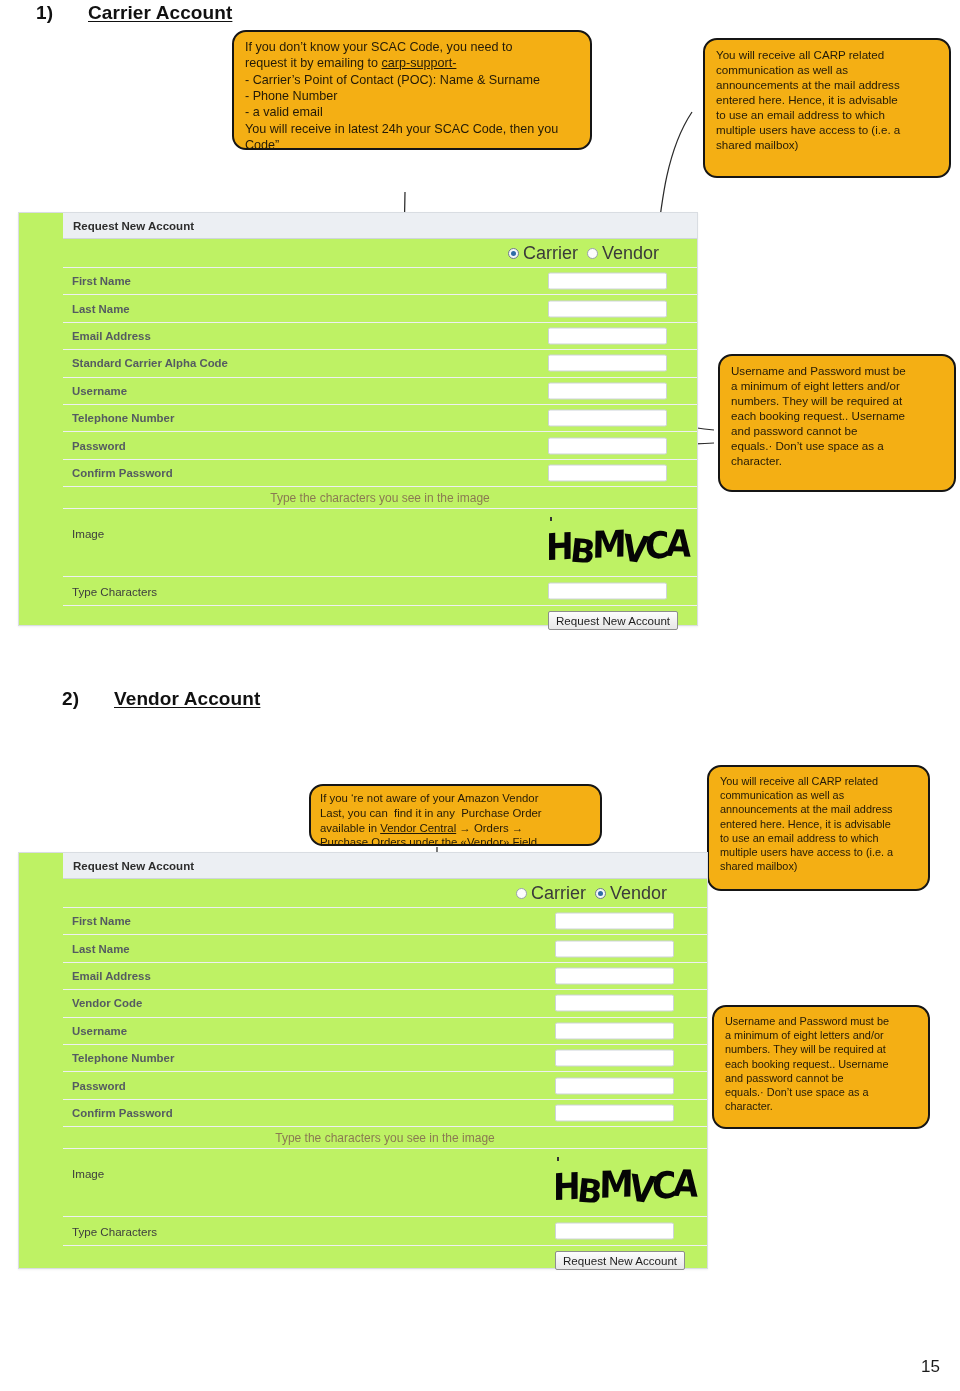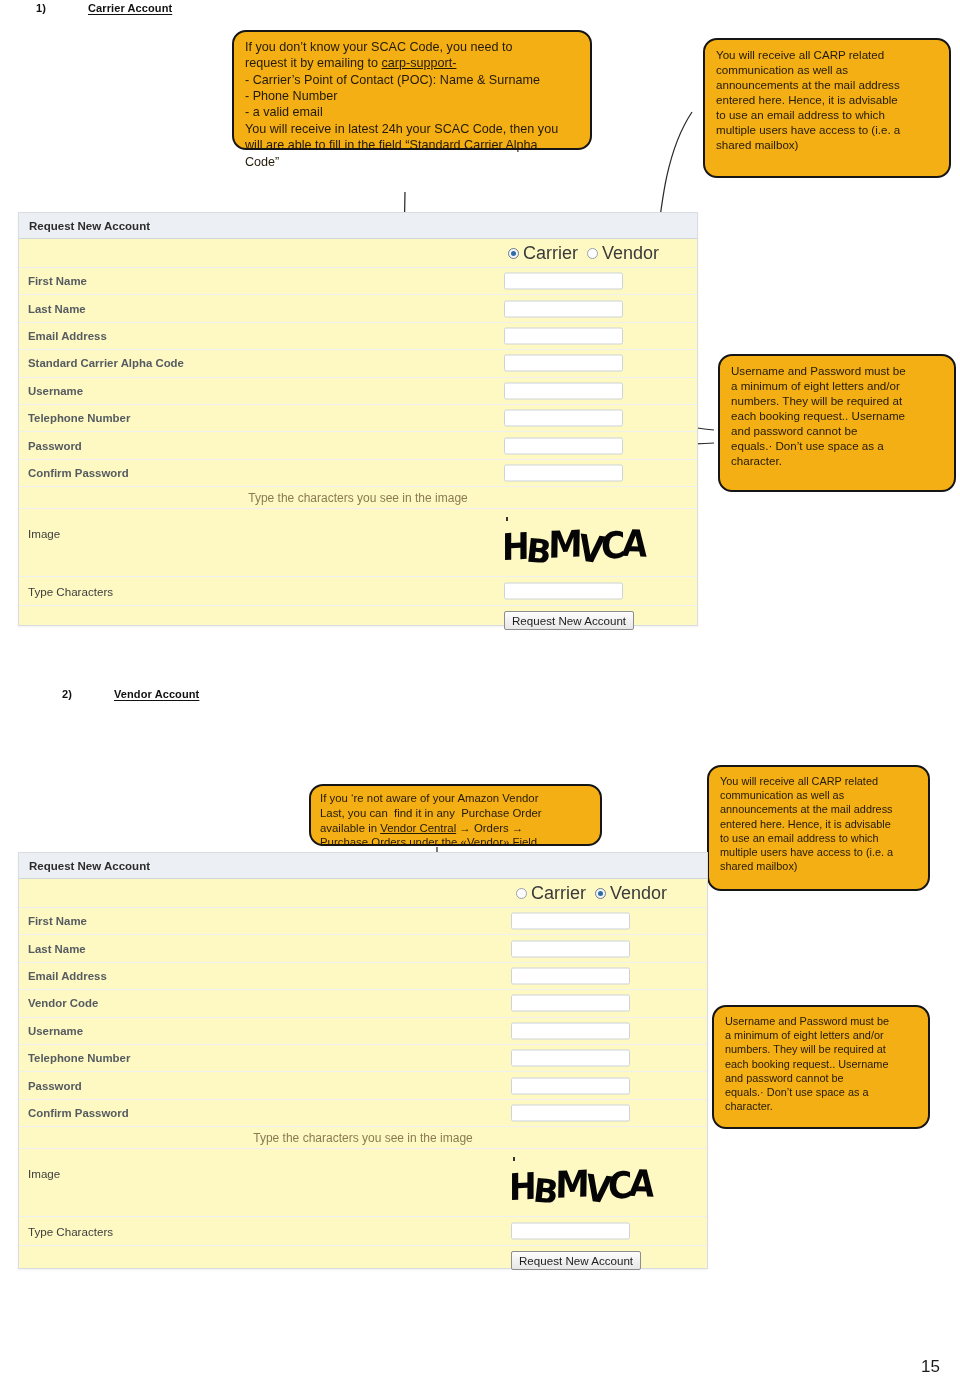--- a/index.html
+++ b/index.html
@@ -7,21 +7,21 @@
     width:960px;height:1391px;
     background:#ffffff;
     font-family:"Liberation Sans",sans-serif;
     position:relative;
     overflow:hidden;
     -webkit-font-smoothing:antialiased;
   }
   .page{position:relative;width:960px;height:1391px;}
 
   
-  .sec-head{position:absolute;font-weight:bold;font-size:11px;color:#111;letter-spacing:.1px;}
+  .sec-head{position:absolute;font-weight:bold;font-size:19px;color:#111;letter-spacing:.1px;}
   .sec-head .num{display:inline-block;width:52px;}
   .sec-head .ttl{text-decoration:underline;text-underline-offset:2px;}
 
   
   .callout{
     position:absolute;
     background:#F4AF14;
     border:2.5px solid #151515;
     border-radius:14px;
     color:#231a07;
@@ -30,24 +30,25 @@
     line-height:1.30;
     font-size:12.6px;
   }
   .callout.small{font-size:11.6px;line-height:1.30;}
   .callout u{text-decoration:underline;}
   .callout .ln{display:block;white-space:pre-wrap;}
 
   
   .panel{
     position:absolute;
-    background:#fef9c3;
+    background:#bef264;
     border:1px solid #d9dde2;
     box-sizing:border-box;
     box-shadow:0 1px 2px rgba(0,0,0,.06);
+    padding-left:44px;
   }
   .panel-title{
     height:26px;line-height:26px;
     background:#eceff3;
     border-bottom:1px solid #cfd5dc;
     font-weight:bold;font-size:11.5px;color:#2d2d2d;
     padding-left:10px;
     box-sizing:border-box;
   }
   .radio-row{
@@ -162,21 +163,20 @@
     <span class="num">1)</span><span class="ttl">Carrier Account</span>
   </div>
 
   <div class="callout" style="left:232px;top:30px;width:360px;height:120px;">
     <span class="ln">If you don’t know your SCAC Code, you need to</span>
     <span class="ln">request it by emailing to <u>carp-support-</u></span>
     <span class="ln">- Carrier’s Point of Contact (POC): Name &amp; Surname</span>
     <span class="ln">- Phone Number</span>
     <span class="ln">- a valid email</span>
     <span class="ln">You will receive in latest 24h your SCAC Code, then you</span>
-    <span class="ln">will are able to fill in the field “Standard Carrier Alpha</span>
     <span class="ln">Code”</span>
   </div>
 
   <div class="callout small" style="left:703px;top:38px;width:248px;height:140px;">
     <span class="ln">You will receive all CARP related</span>
     <span class="ln">communication as well as</span>
     <span class="ln">announcements at the mail address</span>
     <span class="ln">entered here. Hence, it is advisable</span>
     <span class="ln">to use an email address to which</span>
     <span class="ln">multiple users have access to (i.e. a</span>

